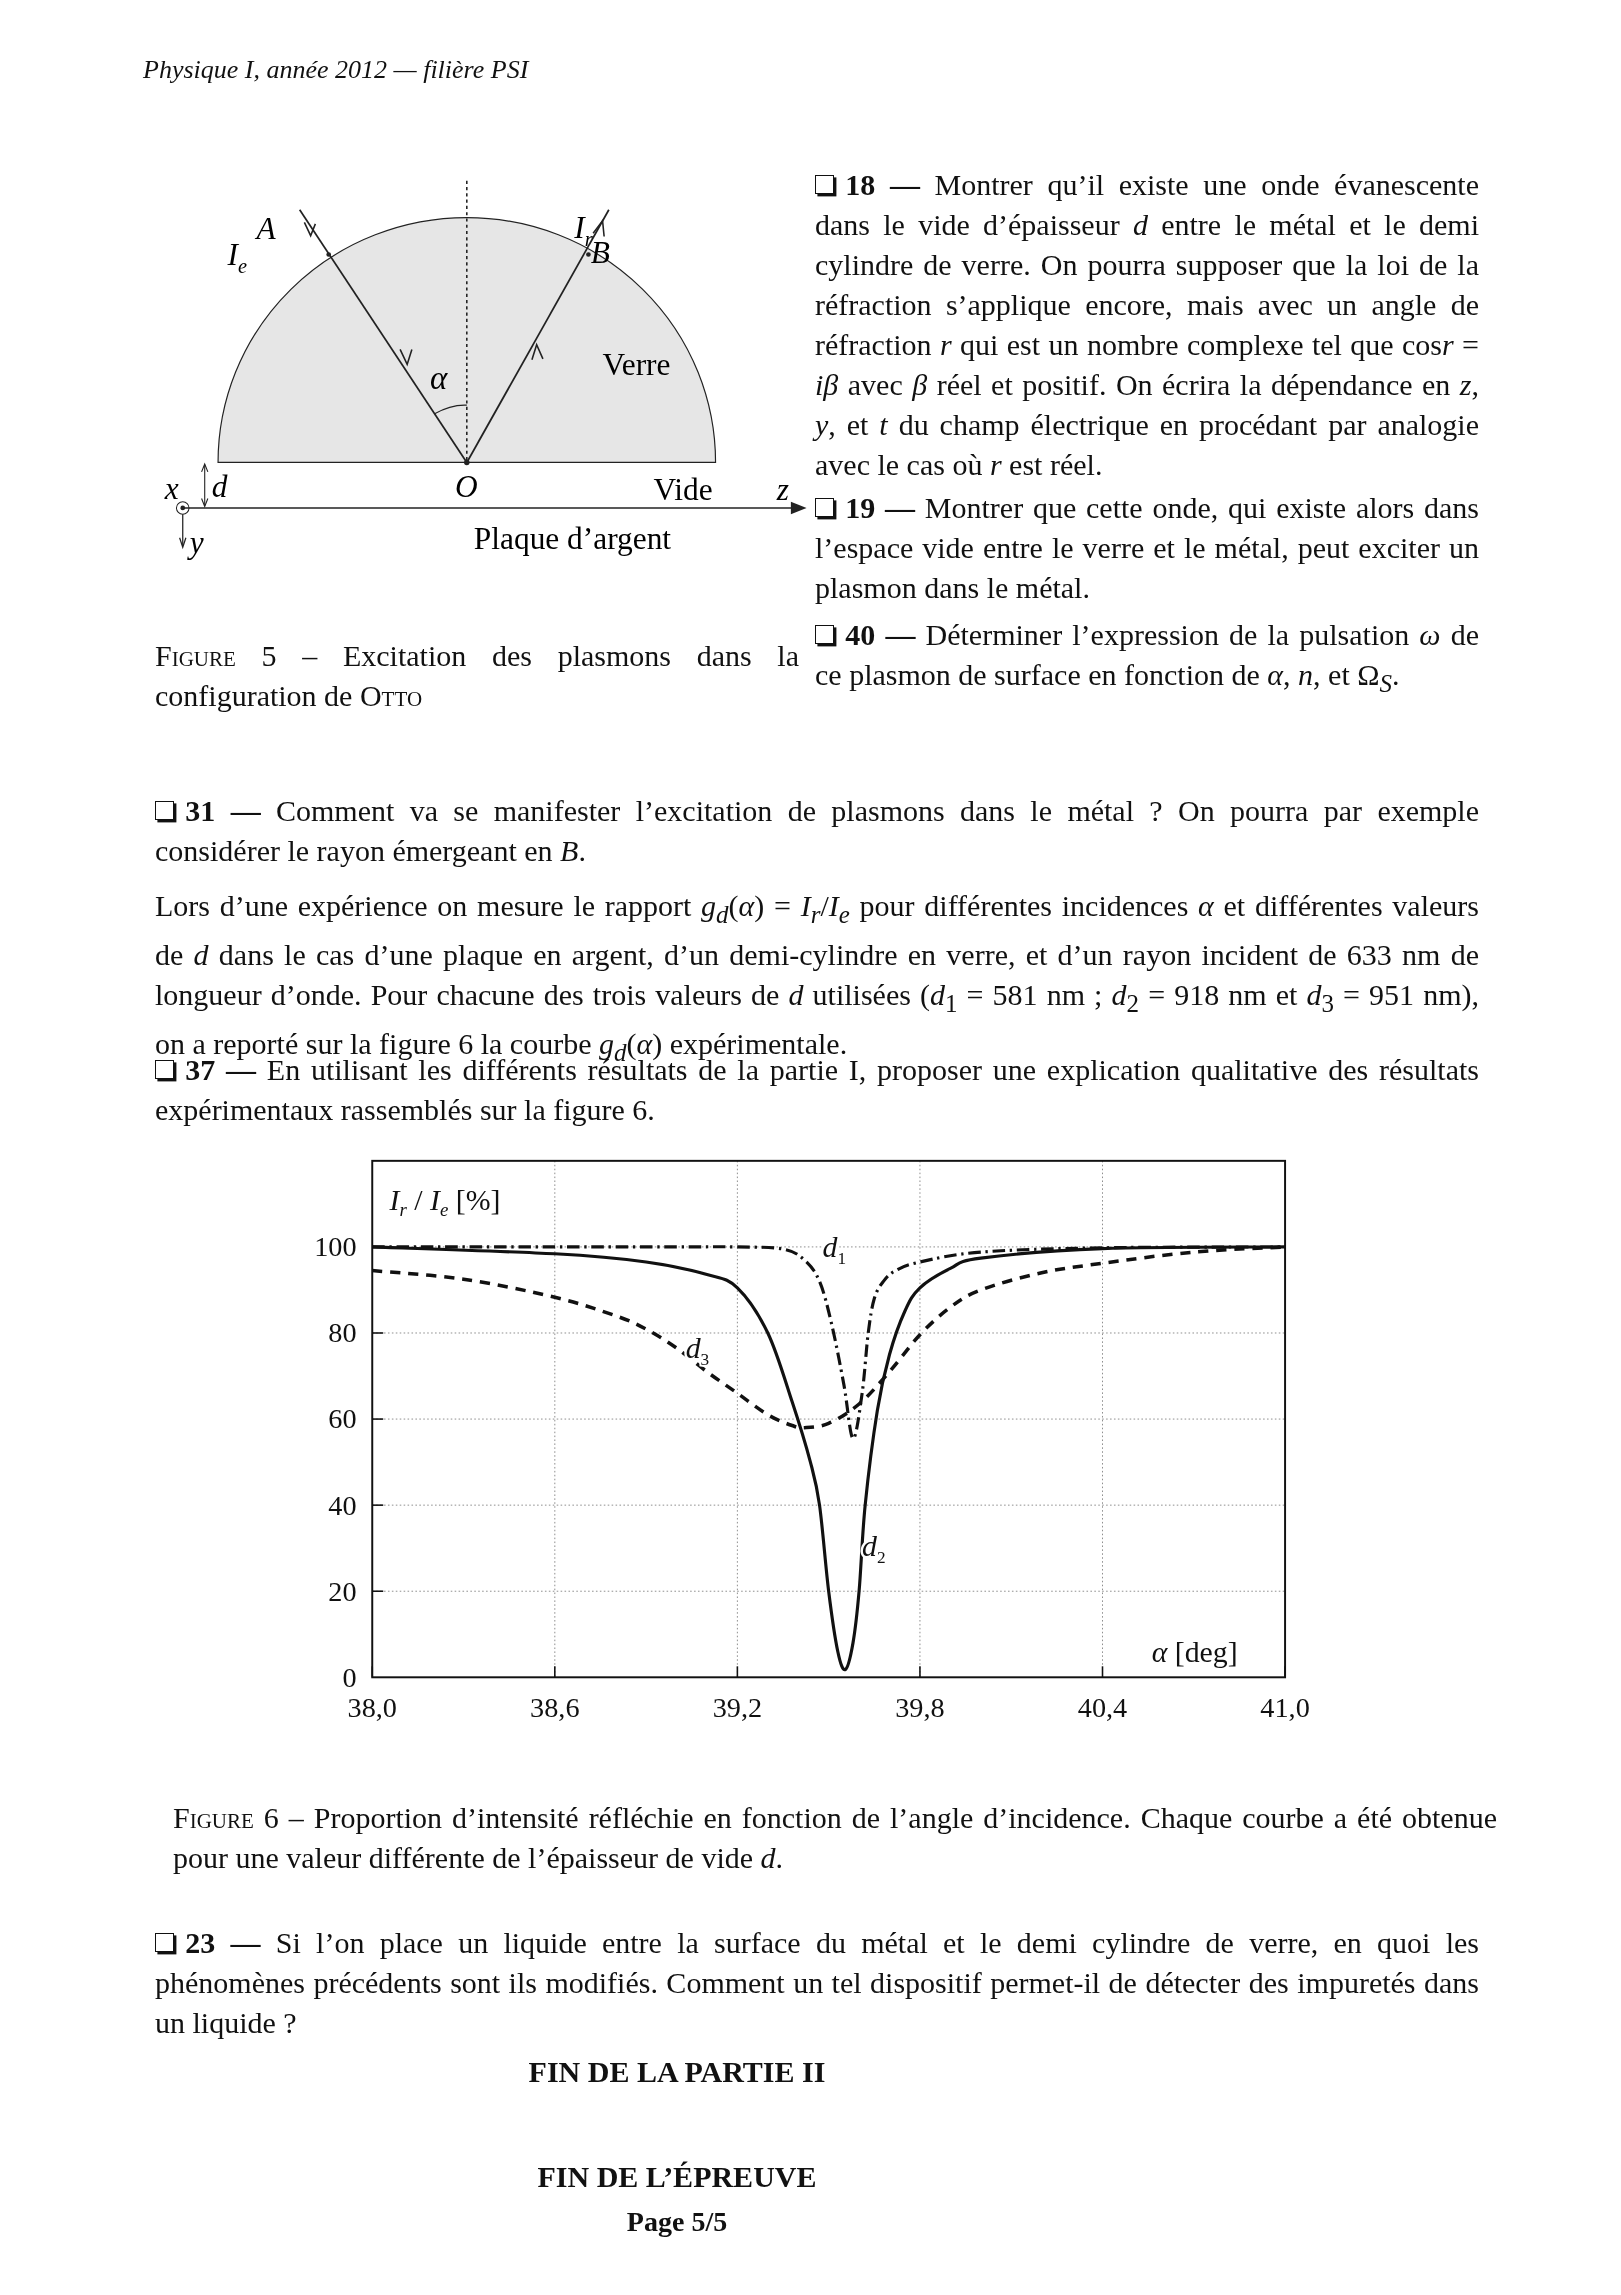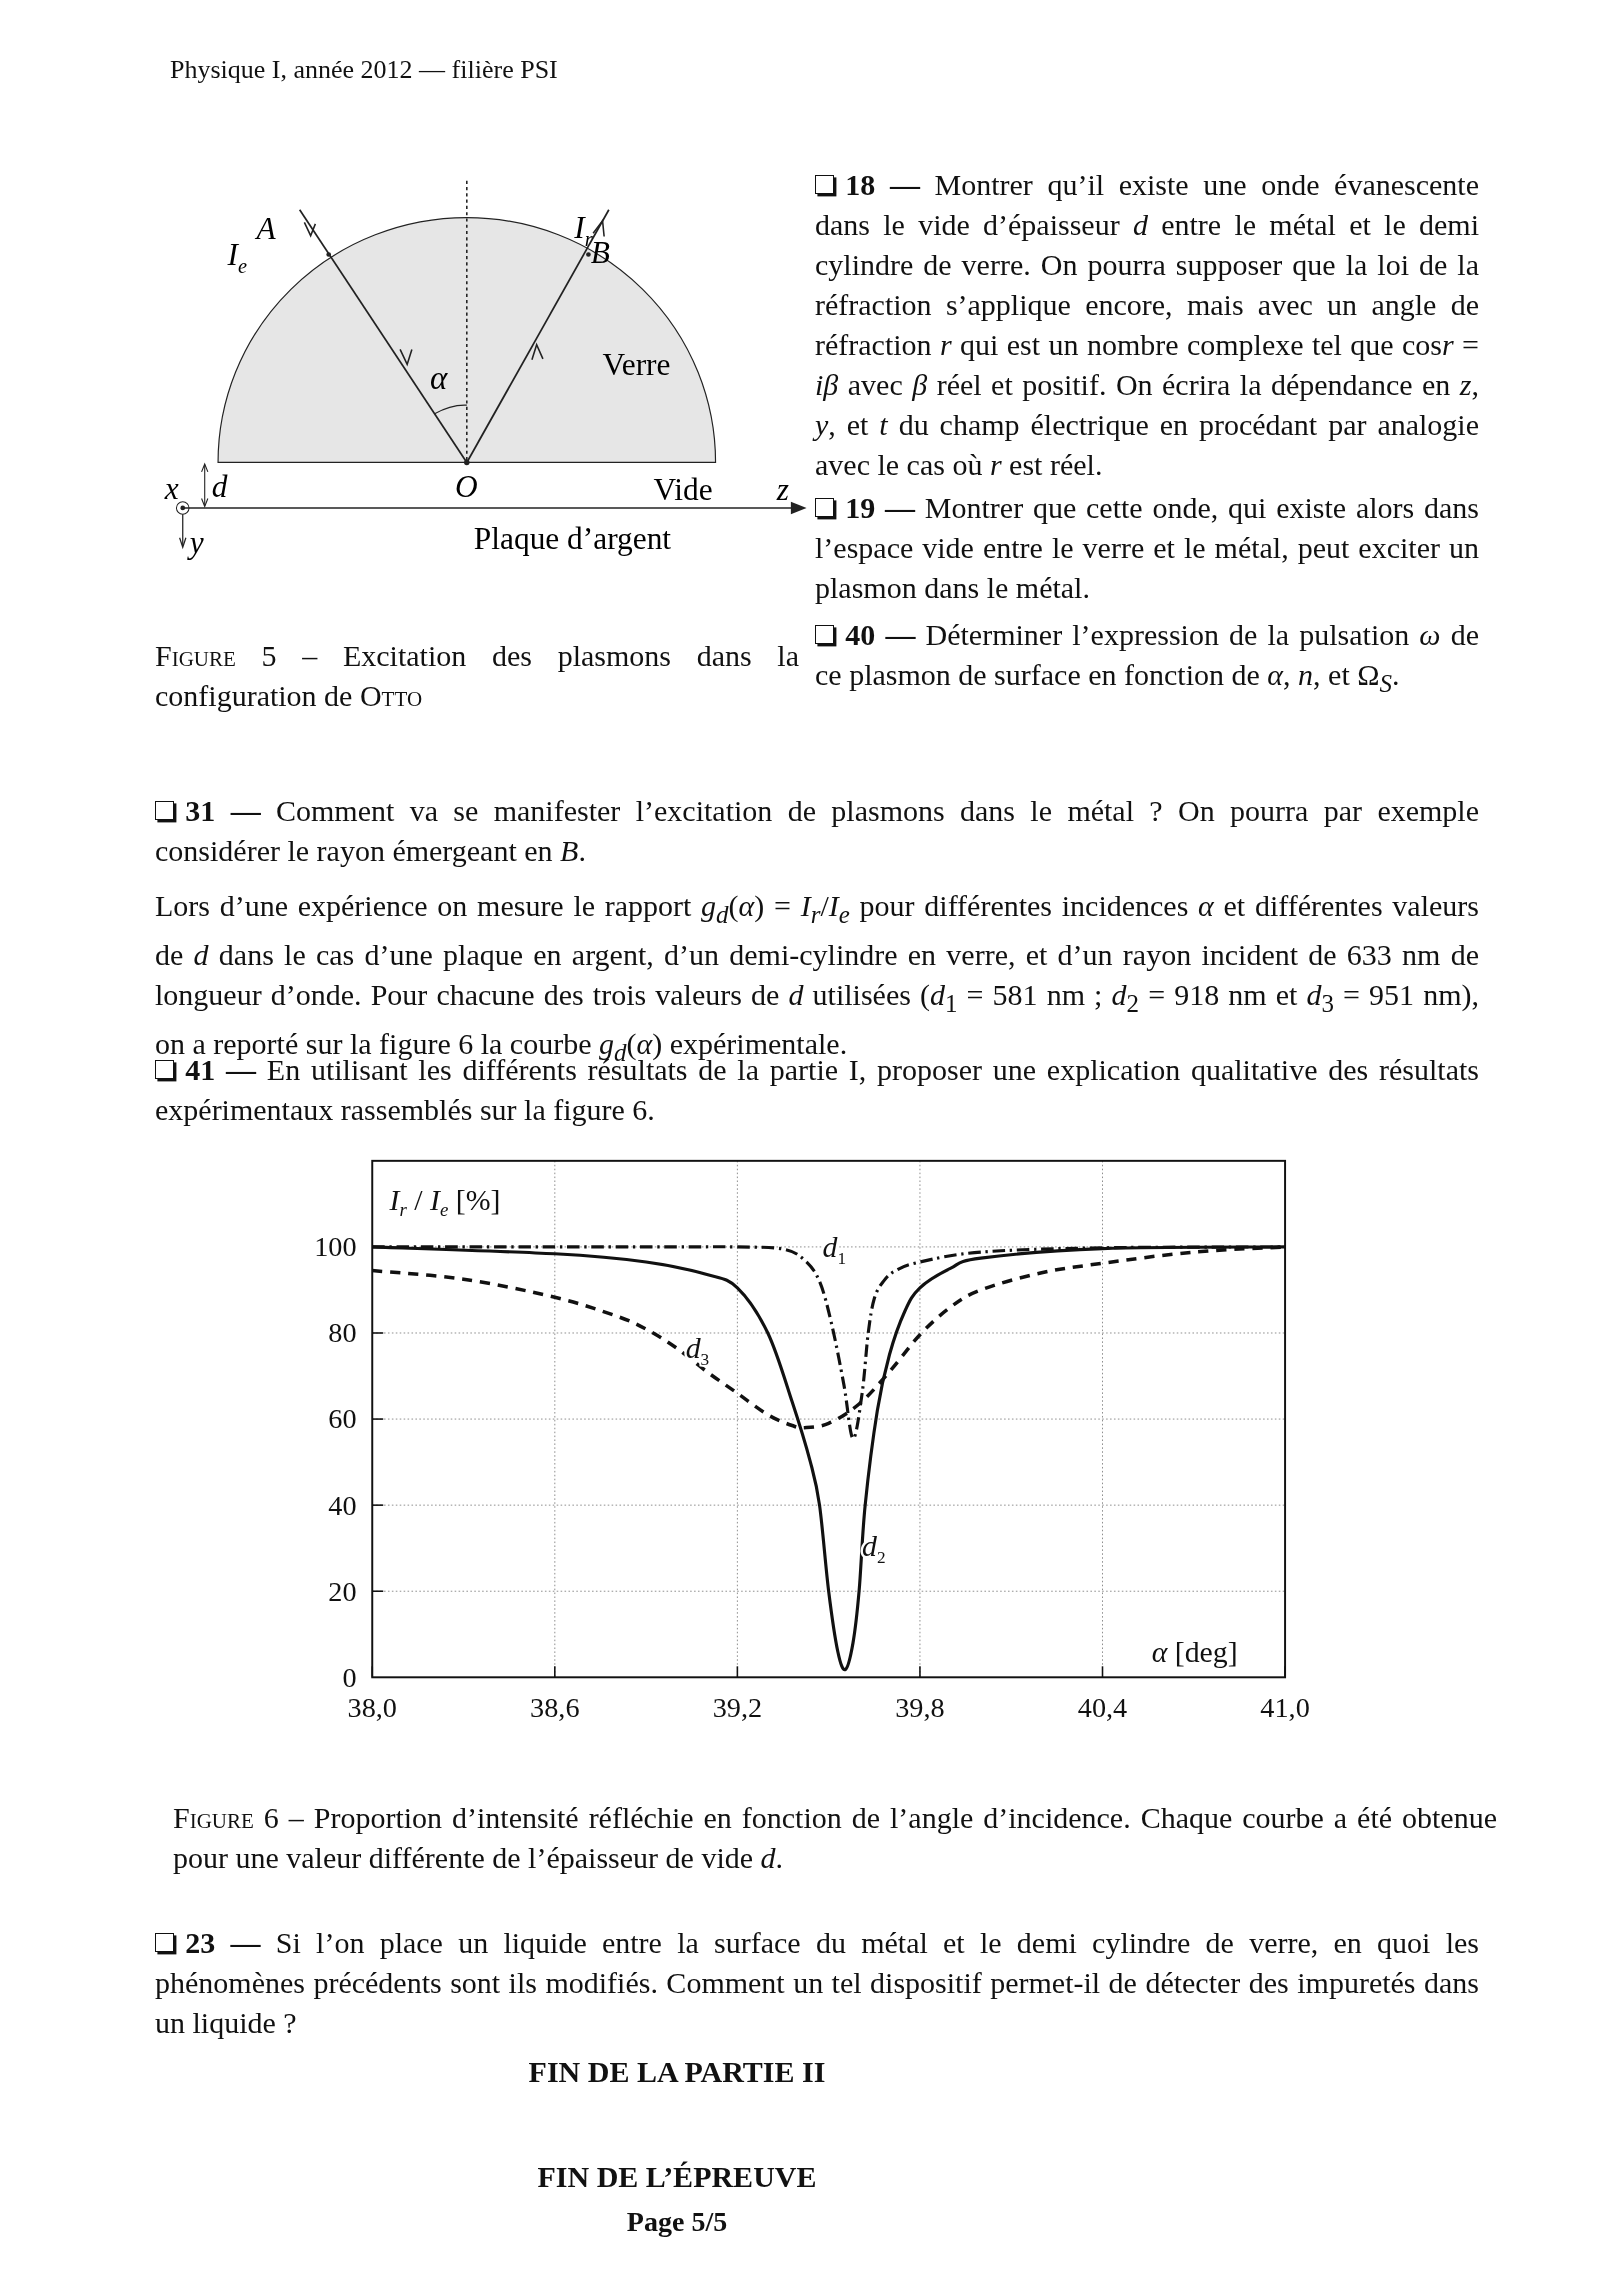--- a/index.html
+++ b/index.html
@@ -1,19 +1,19 @@
 <!DOCTYPE html>
 <html style="font-size:12.6px"><head>
 <meta charset="utf-8">
 <style>
   html, body { margin: 0; padding: 0; background: #ffffff; }
   body { width: 1622px; height: 2295px; position: relative; overflow: hidden;
          font-family: "Liberation Serif", "DejaVu Serif", serif; color: #111; }
   .abs { position: absolute; }
-  .header { left: 170px; top: 55px; font-size: 26px; }
+  .header { left: 143px; top: 55px; font-size: 26px; font-style: italic; }
   .para { font-size: 30px; line-height: 40px; text-align: justify; }
   .q-box { display: inline-block; width: 17.3px; height: 17.3px; border: 1.6px solid #111;
            box-shadow: 2.4px 2.4px 0 #111; margin-right: 11px; vertical-align: 0.8px; background:#fff; }
   .q-num { font-weight: bold; }
   .sc { font-variant: small-caps; }
   i, .it { font-style: italic; }
   .center { text-align: center; font-weight: bold; font-size: 30px; left: 0; width: 1354px; }
   svg text { font-family: "Liberation Serif", "DejaVu Serif", serif; }
 </style>
 </head>
@@ -82,21 +82,21 @@
 </div>
 <div class="abs para" style="left:815px; top:615px; width:664px;">
   <span class="q-box"></span><span class="q-num">40 —</span><span class="q-text"> Déterminer l’expression de la pulsation <i>ω</i> de ce plasmon de surface en fonction de <i>α</i>, <i>n</i>, et Ω<sub><i>S</i></sub>.</span>
 </div>
 
 <div class="abs para" style="left:155px; top:791px; width:1324px;">
   <span class="q-box"></span><span class="q-num">31 —</span><span class="q-text"> Comment va se manifester l’excitation de plasmons dans le métal ? On pourra par exemple considérer le rayon émergeant en <i>B</i>.</span>
 </div>
 <div class="abs para" style="left:155px; top:886px; width:1324px;">Lors d’une expérience on mesure le rapport <i>g<sub>d</sub></i>(<i>α</i>) = <i>I<sub>r</sub></i>/<i>I<sub>e</sub></i> pour différentes incidences <i>α</i> et différentes valeurs de <i>d</i> dans le cas d’une plaque en argent, d’un demi-cylindre en verre, et d’un rayon incident de 633 nm de longueur d’onde. Pour chacune des trois valeurs de <i>d</i> utilisées (<i>d</i><sub>1</sub> = 581 nm ; <i>d</i><sub>2</sub> = 918 nm et <i>d</i><sub>3</sub> = 951 nm), on a reporté sur la figure 6 la courbe <i>g<sub>d</sub></i>(<i>α</i>) expérimentale.</div>
 <div class="abs para" style="left:155px; top:1050px; width:1324px;">
-  <span class="q-box"></span><span class="q-num">41 —</span><span class="q-text"> En utilisant les différents résultats de la partie I, proposer une explication qualitative des résultats expérimentaux rassemblés sur la figure 6.</span>
+  <span class="q-box"></span><span class="q-num">37 —</span><span class="q-text"> En utilisant les différents résultats de la partie I, proposer une explication qualitative des résultats expérimentaux rassemblés sur la figure 6.</span>
 </div>
 
 <svg id="chart6" class="abs" style="left:0; top:0;" width="1622" height="2295" viewBox="0 0 2066 2924">
   <g id="chart-grid">
       <line x1="706.6000000000006" x2="706.6000000000006" y1="1479" y2="2137" stroke="#888" stroke-width="1.2" stroke-dasharray="2,3"></line>
       <line x1="939.2000000000012" x2="939.2000000000012" y1="1479" y2="2137" stroke="#888" stroke-width="1.2" stroke-dasharray="2,3"></line>
       <line x1="1171.7999999999988" x2="1171.7999999999988" y1="1479" y2="2137" stroke="#888" stroke-width="1.2" stroke-dasharray="2,3"></line>
       <line x1="1404.3999999999994" x2="1404.3999999999994" y1="1479" y2="2137" stroke="#888" stroke-width="1.2" stroke-dasharray="2,3"></line>
       <line x1="474" x2="1637" y1="2027.3333333333333" y2="2027.3333333333333" stroke="#888" stroke-width="1.2" stroke-dasharray="2,3"></line>
       <line x1="474" x2="1637" y1="1917.6666666666667" y2="1917.6666666666667" stroke="#888" stroke-width="1.2" stroke-dasharray="2,3"></line>

